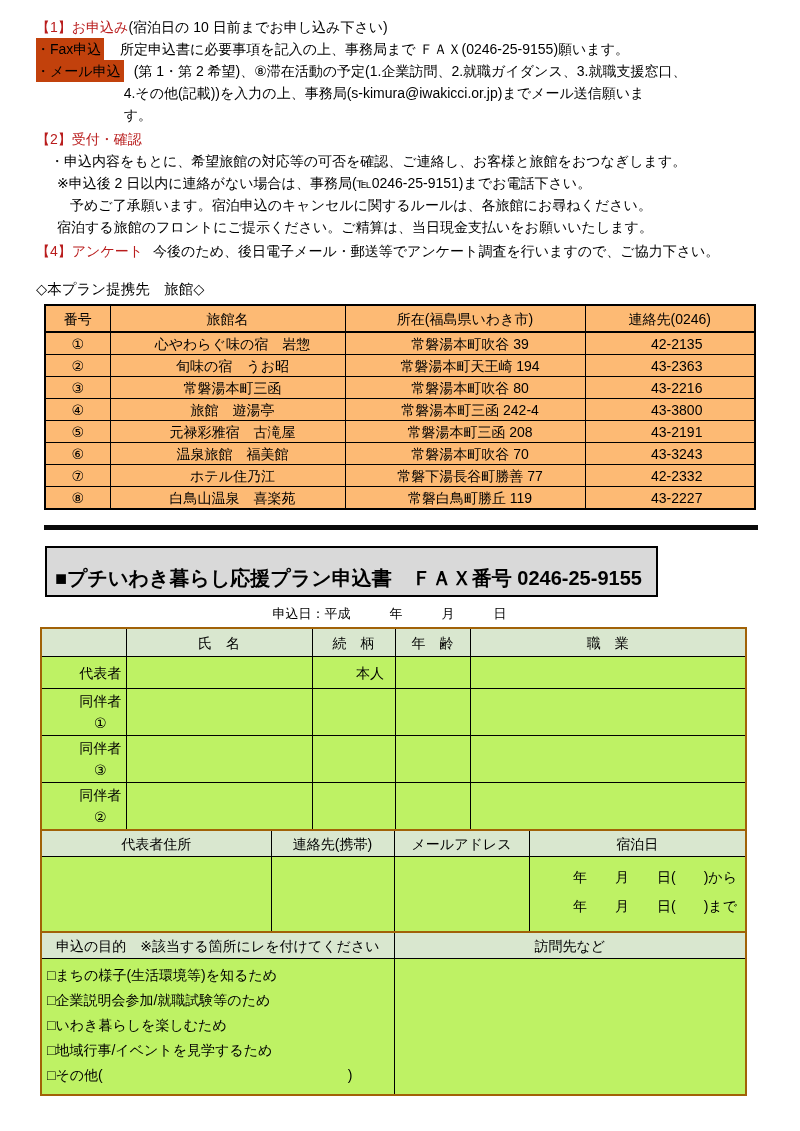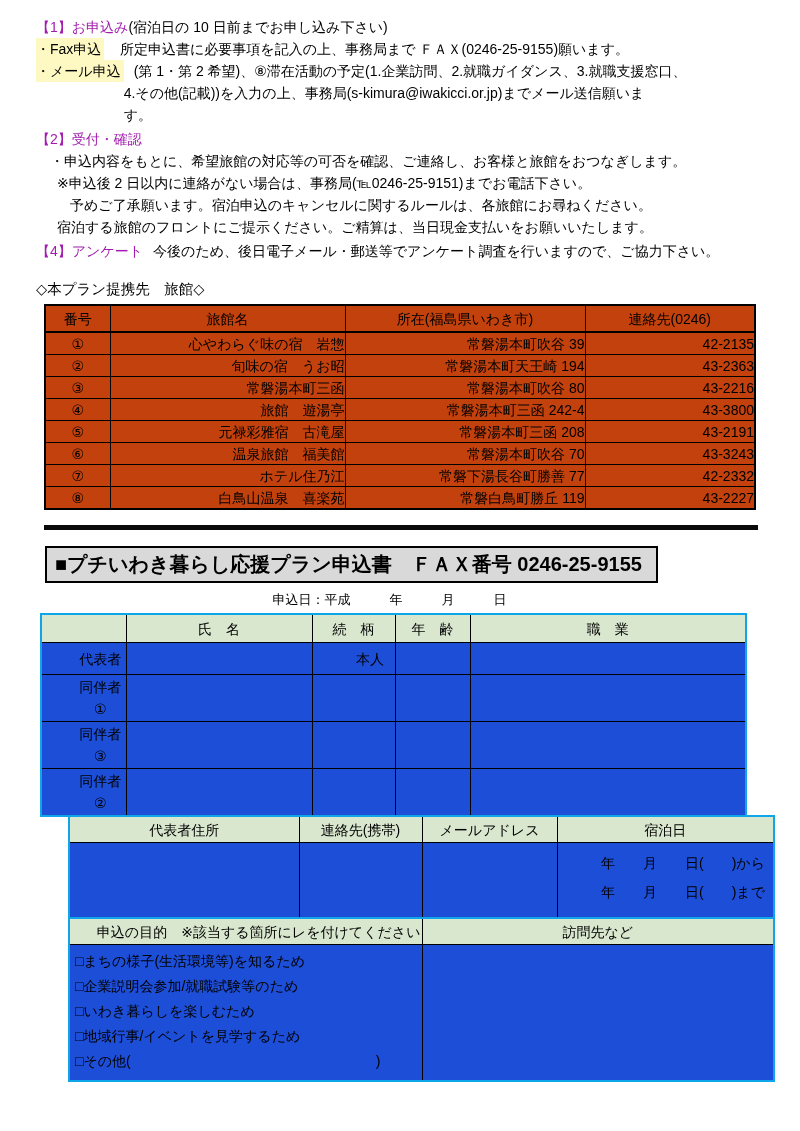--- a/index.html
+++ b/index.html
@@ -10,66 +10,66 @@
     position:relative;overflow:hidden;
   }
   .doc{padding:14px 0 0 36px;width:760px;}
 
   
   .title{
     display:inline-block;font-size:19px;font-weight:bold;line-height:24px;
     text-decoration:underline;text-underline-offset:3px;margin-bottom:8px;
   }
   .row{display:flex;align-items:flex-start;}
-  .blue{color:#a21caf;}
+  .blue{color:#b91c1c;}
   .lab{min-width:84px;flex-shrink:0;}
-  .graylab{background:#fef9c3;padding:0 3px 0 0;display:inline-block;}
+  .graylab{background:#c2410c;padding:0 3px 0 0;display:inline-block;}
   .ind{padding-left:10px;}
   .ind1{padding-left:14px;}
   .ind2{padding-left:21px;}
   .ind3{padding-left:34px;}
   .sec{margin-top:2px;}
   .s4text{padding-left:10px;}
 
   
   .ryokan-title{margin:16px 0 4px 0;font-size:14.5px;}
   table{border-collapse:collapse;table-layout:fixed;}
-  table.ryokan{width:710px;margin-left:8px;border:2px solid #000;background:#c2410c;padding-left:16px;}
+  table.ryokan{width:710px;margin-left:8px;border:2px solid #000;background:#fdba74;padding-left:16px;}
   table.ryokan th,table.ryokan td{
     border:1px solid #000;font-weight:normal;font-size:14px;
-    padding:0 0 0 10px;height:21px;line-height:20px;text-align:right;
+    padding:0 0 0 10px;height:21px;line-height:20px;text-align:center;
     overflow:hidden;white-space:nowrap;
   }
   table.ryokan th{text-align:center;padding:0;height:25px;border-bottom:2px solid #000;}
   table.ryokan td.c{text-align:center;padding:0;}
   table.ryokan td.ph{padding-left:14px;}
 
   
   .divider{width:714px;height:5px;background:#0a0a0a;margin:15px 0 0 8px;}
   .faxbox{
     display:inline-block;margin:16px 0 0 9px;border:2px solid #000;background:#d9d9d9;
-    font-size:20px;font-weight:bold;line-height:28px;padding:2px 14px 3px 8px;
+    font-size:20px;font-weight:bold;line-height:28px;padding:16px 14px 3px 8px;
   }
   .dateline{width:707px;text-align:center;font-size:13px;margin-top:8px;line-height:18px;}
 
   
   .form{margin-left:4px;margin-top:4px;}
-  .form table{width:705px;border:2px solid #0ea5e9;background:#1d4ed8;}
+  .form table{width:705px;border:2px solid #a16207;background:#bef264;}
   .form th,.form td{border:1px solid #000;font-size:14px;font-weight:normal;overflow:hidden;}
   .form th{background:#d9e7cf;text-align:center;height:23px;line-height:22px;}
   table.tA th{height:25px;}
   table.tA td{height:29px;text-align:center;padding-left:34px;}
-  table.tB,table.tC{margin-top:-2px;margin-left:28px;}
+  table.tB,table.tC{margin-top:-2px;}
   td.tall{height:72px;}
   td.stay{vertical-align:top;text-align:right;padding:6px 8px 0 0;line-height:29px;white-space:nowrap;}
   td.purpose{vertical-align:top;padding:4px 0 6px 5px;line-height:25px;}
   .purpose-line{white-space:nowrap;}
   .other-line{display:flex;align-items:center;}
   .gap{display:inline-block;width:245px;}
-  th.pur{ text-align:right;}
+  th.pur{ text-align:center;}
 </style>
 </head>
 <body>
 
 <div class="doc">
 
 
   
   <div class="row sec">
     <span class="blue lab">【1】お申込み</span>

